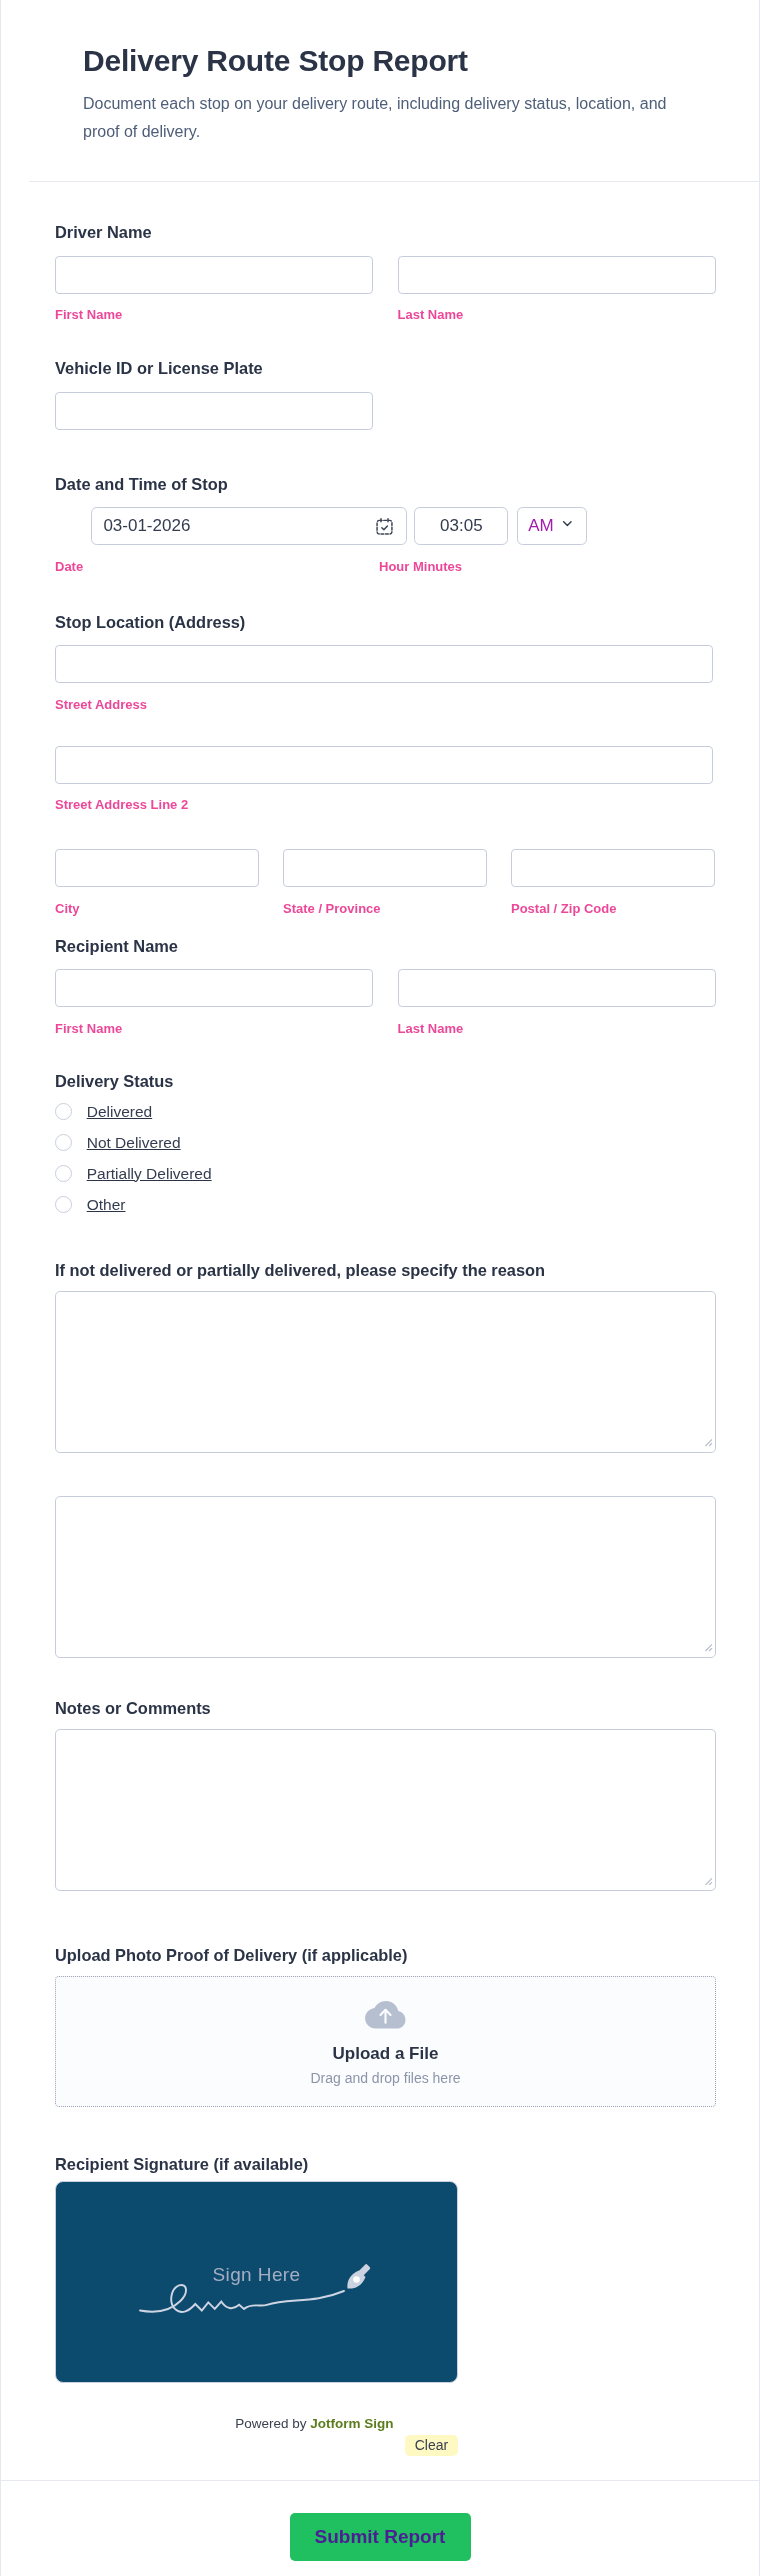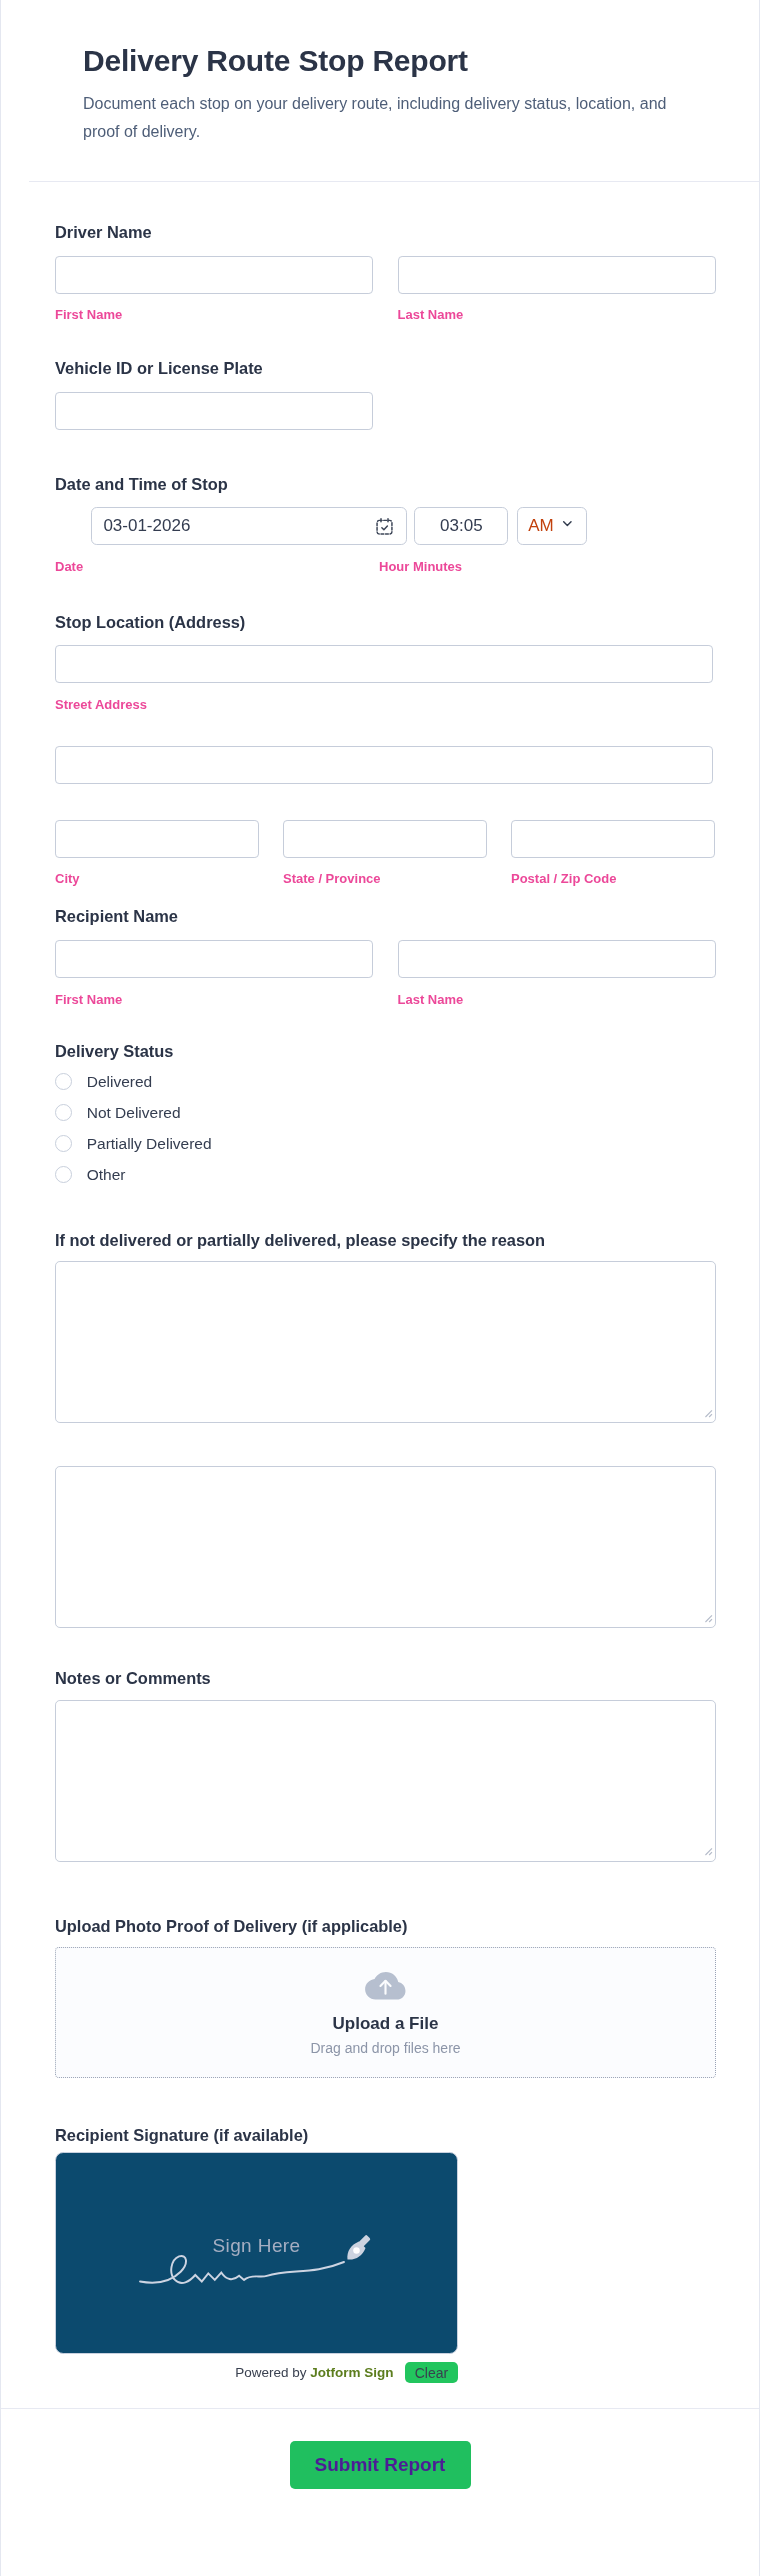--- a/index.html
+++ b/index.html
@@ -41,26 +41,26 @@
     display: flex; align-items: center; padding: 0 11.4px; font-size: 17px; color: #333c50; cursor: pointer;
   }
   .date-box .cal { position: absolute; right: 10.6px; top: 8.2px; }
   .time-box {
     margin-left: 7.4px; width: 94px; height: 38px; border: 0.8px solid #c6cdda; border-radius: 5.7px;
     display: flex; align-items: center; justify-content: center; font-size: 17px; color: #333c50; cursor: text;
   }
   .ampm-box {
     margin-left: 8.2px; width: 70px; height: 38px; border: 0.8px solid #c6cdda; border-radius: 5.7px;
     display: flex; align-items: center; justify-content: center; gap: 6.5px;
-    font-size: 17px; color: #c2410c; cursor: pointer;
+    font-size: 17px; color: #a21caf; cursor: pointer;
   }
   .dt-subs { display: flex; }
   .dt-subs .s1 { width: 324px; } 
   
-  .radio-row { display: flex; align-items: flex-start; margin-bottom: 14px; cursor: pointer; }
+  .radio-row { display: flex; align-items: flex-start; margin-bottom: 14px; cursor: pointer; text-decoration: underline; }
   .radio-row:last-child { margin-bottom: 0; }
   .radio-circle {
     width: 17px; height: 17px; border-radius: 50%; border: 1.6px solid #c8cfdc; background: #fff;
     margin-right: 14.7px; flex: 0 0 auto;
   }
   .radio-label { font-size: 15.5px; color: #343d50; line-height: 17px; }
   
   .ta-wrap { position: relative; width: 661px; }
   textarea.ta {
     width: 661px; height: 162px; resize: none;
@@ -87,22 +87,22 @@
     font-size: 19px; color: #a5aec2; letter-spacing: 0.4px;
   }
   .sig-squiggle { position: absolute; left: 82px; top: 96px; }
   .sig-pen { position: absolute; left: 280px; top: 77px; }
   .sig-footer {
     width: 403px; margin-top: 8.2px; display: flex; justify-content: flex-end; align-items: center; gap: 11.4px;
   }
   .powered { font-size: 13.5px; color: #3a4150; }
   .powered b { color: #5c7d1e; font-weight: 700; }
   .clear-btn {
-    border: none; background: #22c55e; border-radius: 4.9px; height: 21px; padding: 0 9.8px;
-    font-family: "Liberation Sans", sans-serif; font-size: 14px; color: #39404f; cursor: pointer;
+    border: none; background: #fef9c3; border-radius: 4.9px; height: 21px; padding: 0 9.8px;
+    font-family: "Liberation Sans", sans-serif; font-size: 14px; color: #39404f; cursor: pointer; margin-top: 43px;
   }
   
   .form-footer { border-top: 0.8px solid #e7e9f2; padding: 32px 0 41px; display: flex; justify-content: center; }
   .submit-btn {
     width: 181px; height: 48px; border: none; border-radius: 5px; background: #20bf5f;
     color: #4c1d95; font-family: "Liberation Sans", sans-serif; font-size: 19px; font-weight: 600; cursor: pointer;
   }
 </style>
 </head>
 <body>
@@ -166,20 +166,21 @@
       <span class="sublabel s1">Date</span>
       <span class="sublabel">Hour Minutes</span>
     </div>
   </div>
 
   <div class="sec4">
     <span class="flabel">Stop Location (Address)</span>
     <input class="ti" type="text" style="">
     <span class="sublabel">Street Address</span>
     <input class="ti" type="text" style="margin-top: 33px;">
+    <span class="sublabel">Street Address Line 2</span>
     <div class="trio" style="margin-top:36px">
       <div class="col">
         <input class="ti w-third" type="text" style="">
         <span class="sublabel">City</span>
       </div>
       <div class="col">
         <input class="ti w-third" type="text" style="">
         <span class="sublabel">State / Province</span>
       </div>
       <div class="col">

